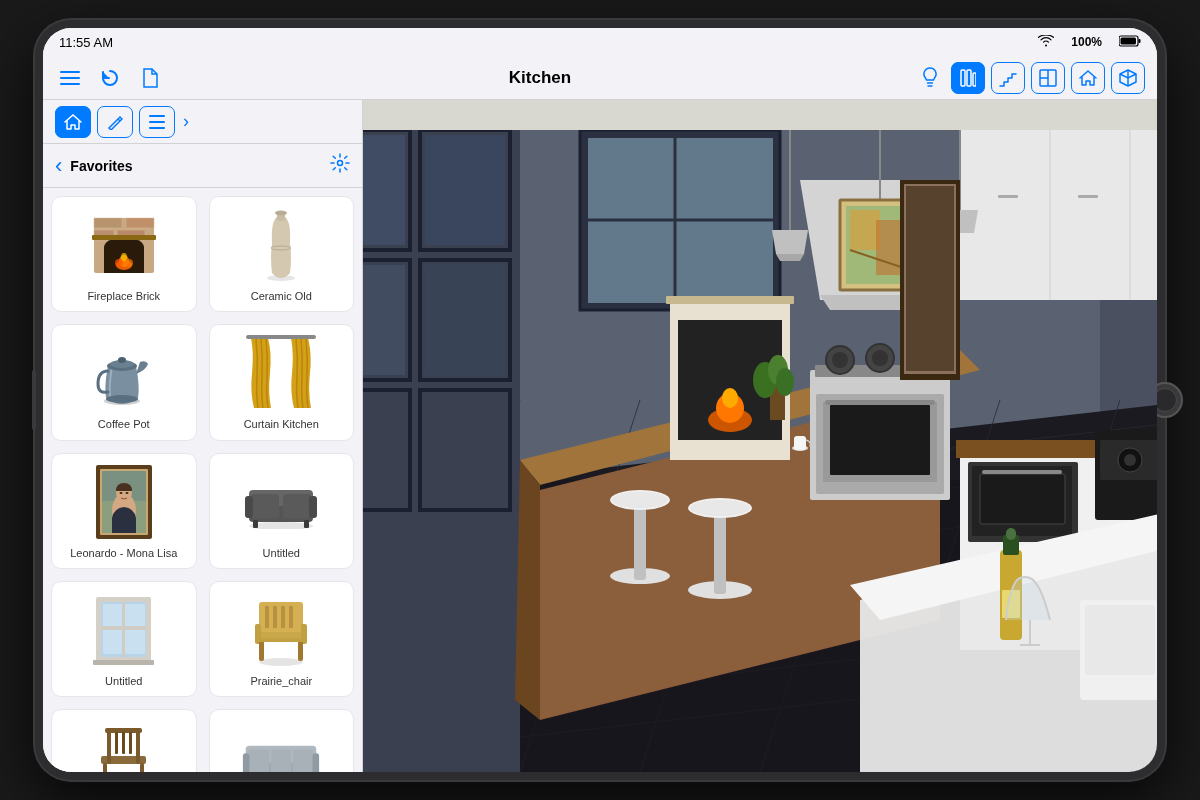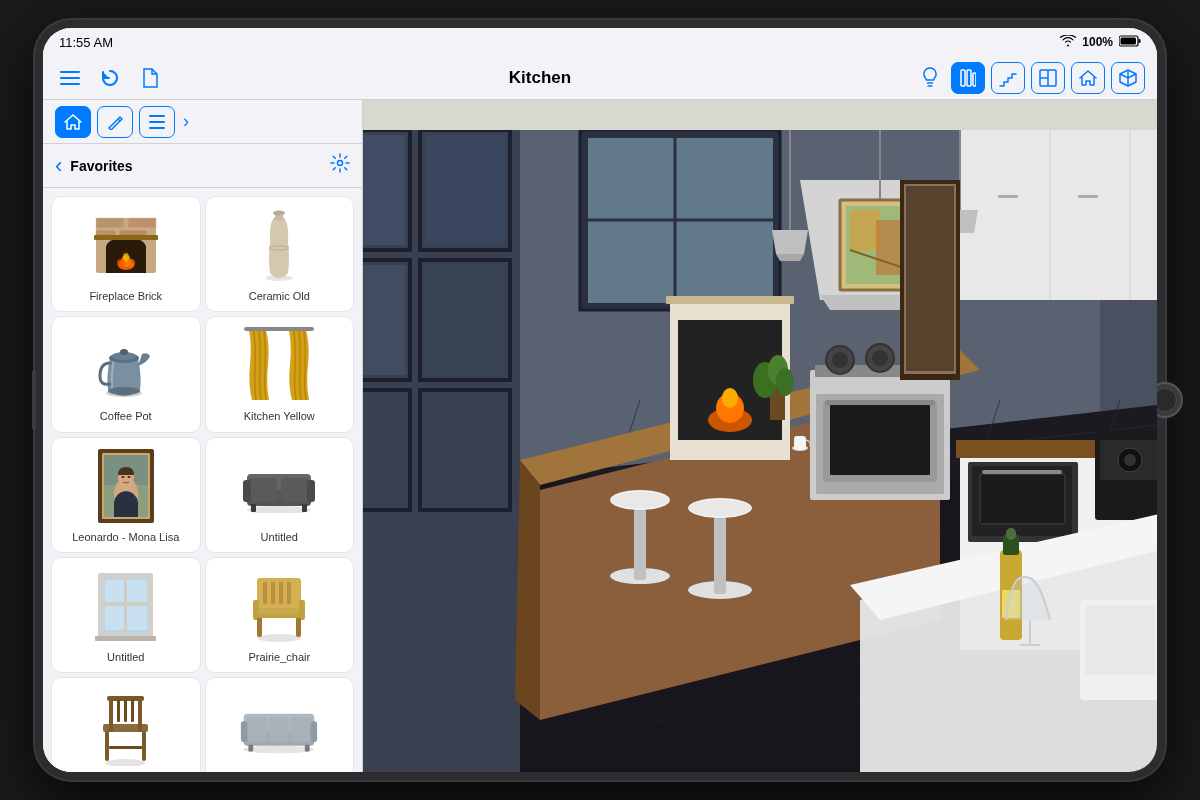--- a/index.html
+++ b/index.html
@@ -39,21 +39,21 @@
       background: #f2f2f7;
       display: flex;
       align-items: center;
       justify-content: space-between;
       padding: 0 16px;
       font-size: 12px;
       font-weight: 600;
     }
 
     .status-time { font-weight: 400; font-size: 13px; }
-    .status-right { display: flex; align-items: flex-start; gap: 6px; font-size: 12px; }
+    .status-right { display: flex; align-items: flex-start; gap: 17px; font-size: 12px; }
 
     
     .nav-bar {
       height: 44px;
       background: #f2f2f7;
       display: flex;
       align-items: center;
       padding: 0 12px;
       border-bottom: 1px solid #d1d1d6;
       gap: 20px;
@@ -171,21 +171,21 @@
       font-size: 18px;
       cursor: pointer;
     }
 
     .sidebar-grid {
       flex: 1;
       overflow-y: auto;
       padding: 8px;
       display: grid;
       grid-template-columns: 1fr 1fr;
-      gap: 4px;
+      gap: 12px;
     }
 
     .grid-item {
       background: #fff;
       border-radius: 10px;
       padding: 8px;
       display: flex;
       flex-direction: column;
       align-items: center;
       cursor: pointer;
@@ -481,21 +481,21 @@
 
                 <path d="M45 5 Q48 20 46 40 Q44 60 48 75 L65 75 Q62 60 64 40 Q66 20 62 5z" fill="#d4a017"></path>
 
                 <path d="M50 5 Q52 25 51 45 Q50 62 52 75" stroke="#b8860b" stroke-width="1.5" fill="none"></path>
                 <path d="M55 5 Q57 25 56 45 Q55 62 57 75" stroke="#b8860b" stroke-width="1.5" fill="none"></path>
                 <path d="M60 5 Q62 25 61 45 Q60 62 62 75" stroke="#b8860b" stroke-width="1.5" fill="none"></path>
 
                 <rect x="0" y="2" width="70" height="4" rx="2" fill="#888"></rect>
               </svg>
             </div>
-            <div class="grid-item-label">Kitchen Yellow</div>
+            <div class="grid-item-label">Curtain Kitchen</div>
           </div>
 
           <div class="grid-item">
             <div class="grid-item-image">
               <svg width="60" height="78" viewBox="0 0 60 78">
 
                 <rect x="2" y="2" width="56" height="74" rx="2" fill="#5a3e1b"></rect>
                 <rect x="6" y="6" width="48" height="66" rx="1" fill="#c8a870"></rect>
 
                 <rect x="8" y="8" width="44" height="62" fill="#8b9e7e"></rect>

